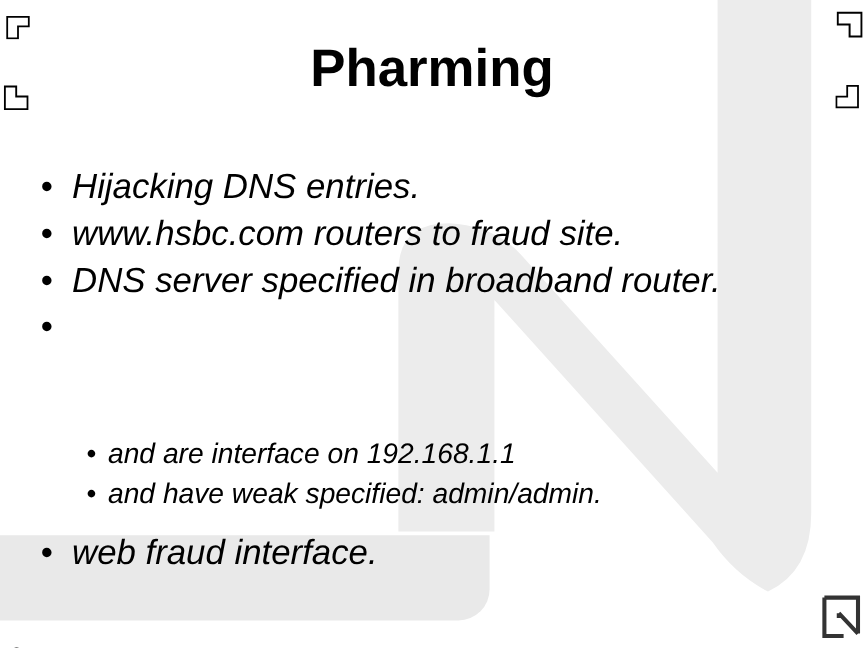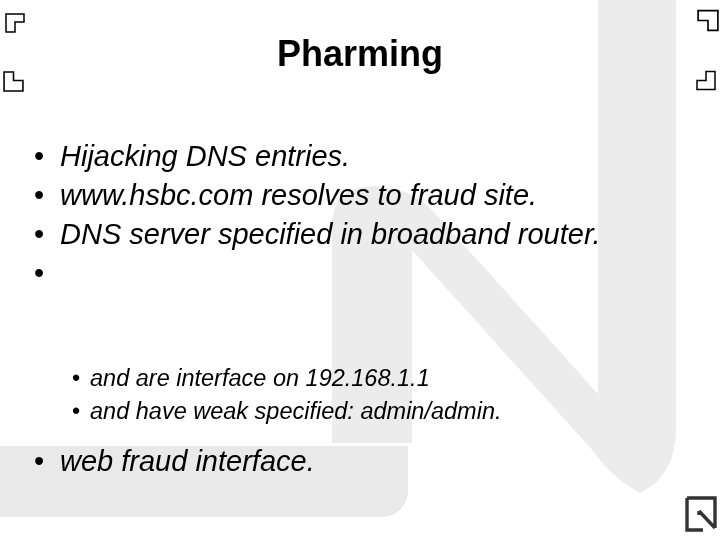--- a/index.html
+++ b/index.html
@@ -23,21 +23,21 @@
   
   .corner{position:absolute;z-index:2;}
   .c-tl1{left:5px;top:13px;}
   .c-tl2{left:3px;top:70px;}
   .c-tr1{left:697px;top:9px;}
   .c-tr2{left:696px;top:70px;}
   
   .title{
     position:absolute;left:0;right:0;top:33px;
     text-align:center;
-    font-size:36px;font-weight:700;
+    font-size:44px;font-weight:700;
     z-index:1;
   }
   
   .txt{position:absolute;z-index:1;}
   .main-list{left:30px;top:140px;width:660px;font-size:29px;line-height:33px;}
   .main-list .item{margin-bottom:6px;}
   .sub-list{left:62px;top:364px;width:620px;font-size:23.5px;line-height:28px;}
   .sub-list .item{margin-bottom:5px;}
   .closing{left:30px;top:445px;width:672px;font-size:29px;line-height:32px;}
   .item{display:flex;align-items:flex-start;}
@@ -83,21 +83,21 @@
   <div class="txt main-list">
     <div class="item">
       <span class="marker">•</span>
       <span class="text">
           <span class="ln">Hijacking DNS entries.</span>
         </span>
     </div>
     <div class="item">
       <span class="marker">•</span>
       <span class="text">
-          <span class="ln">www.hsbc.com resolves to fraud site.</span>
+          <span class="ln">www.hsbc.com routers to fraud site.</span>
         </span>
     </div>
     <div class="item">
       <span class="marker">•</span>
       <span class="text">
           <span class="ln">DNS server specified in broadband router.</span>
         </span>
     </div>
     <div class="item">
       <span class="marker">•</span>

